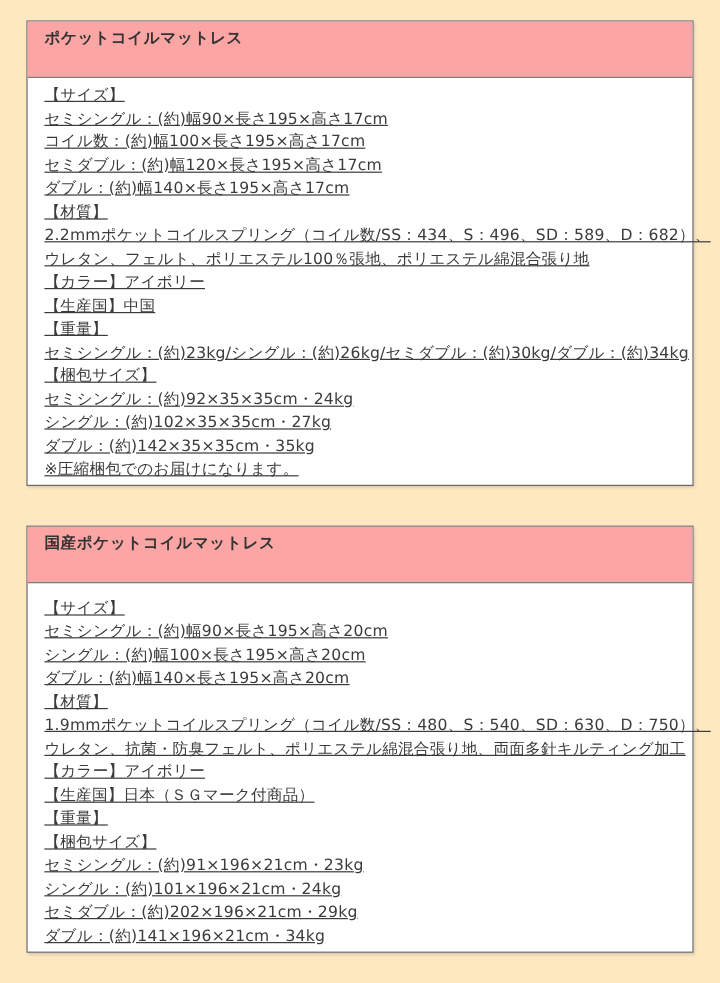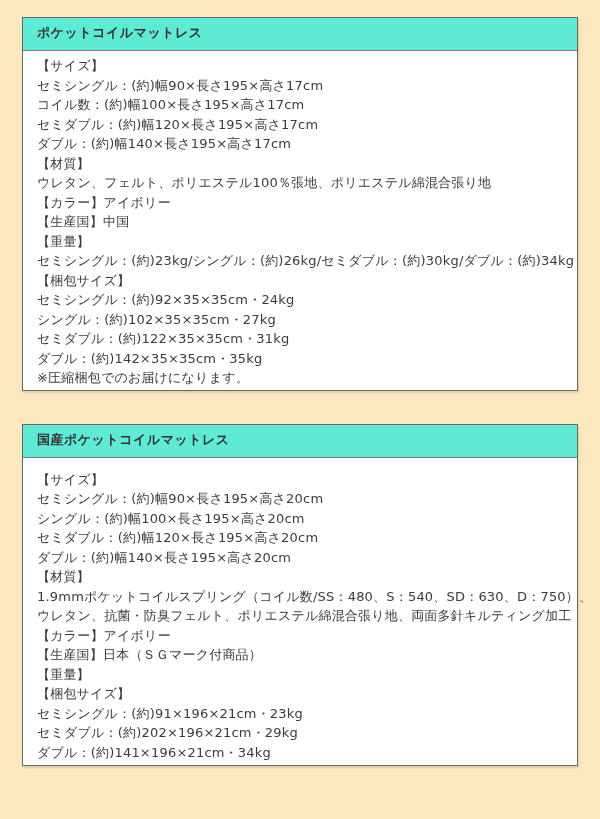--- a/index.html
+++ b/index.html
@@ -17,88 +17,89 @@
     padding: 17px 22px 0 22px;
   }
   .spec-box {
     width: 556px;
     background: #ffffff;
     border: 1px solid #68686a;
     box-shadow: 1px 2px 2px rgba(90, 80, 60, 0.18);
   }
   .spec-box.first { margin-bottom: 33px; }
   .spec-header {
-    height: 33px;
+    height: 47px;
     line-height: 30px;
-    background: #5eead4;
+    background: #fca5a5;
     border-bottom: 1px solid #7d7d7f;
     padding-left: 14px;
     font-size: 13px;
     font-weight: bold;
     color: #333333;
     letter-spacing: 0.5px;
   }
   .spec-body {
     font-size: 13px;
     color: #3b3b3b;
     letter-spacing: 0.2px;
   }
   .spec-box.first .spec-body { padding: 5px 14px 2px 14px; }
   .spec-box.second .spec-body { padding: 12px 14px 3px 14px; }
   .spec-line {
     line-height: 19.5px;
     white-space: nowrap;
+    text-decoration: underline;
   }
 </style>
 </head>
 <body>
 
 <div class="page">
 
   <section class="spec-box first">
     <header class="spec-header">
       <span>ポケットコイルマットレス</span>
     </header>
     <div class="spec-body">
         <div class="spec-line">【サイズ】</div>
         <div class="spec-line">セミシングル：(約)幅90×長さ195×高さ17cm</div>
         <div class="spec-line">コイル数：(約)幅100×長さ195×高さ17cm</div>
         <div class="spec-line">セミダブル：(約)幅120×長さ195×高さ17cm</div>
         <div class="spec-line">ダブル：(約)幅140×長さ195×高さ17cm</div>
         <div class="spec-line">【材質】</div>
+        <div class="spec-line">2.2mmポケットコイルスプリング（コイル数/SS：434、S：496、SD：589、D：682）、</div>
         <div class="spec-line">ウレタン、フェルト、ポリエステル100％張地、ポリエステル綿混合張り地</div>
         <div class="spec-line">【カラー】アイボリー</div>
         <div class="spec-line">【生産国】中国</div>
         <div class="spec-line">【重量】</div>
         <div class="spec-line">セミシングル：(約)23kg/シングル：(約)26kg/セミダブル：(約)30kg/ダブル：(約)34kg</div>
         <div class="spec-line">【梱包サイズ】</div>
         <div class="spec-line">セミシングル：(約)92×35×35cm・24kg</div>
         <div class="spec-line">シングル：(約)102×35×35cm・27kg</div>
-        <div class="spec-line">セミダブル：(約)122×35×35cm・31kg</div>
         <div class="spec-line">ダブル：(約)142×35×35cm・35kg</div>
         <div class="spec-line">※圧縮梱包でのお届けになります。</div>
       </div>
   </section>
 
   <section class="spec-box second">
     <header class="spec-header">
       <span>国産ポケットコイルマットレス</span>
     </header>
     <div class="spec-body">
         <div class="spec-line">【サイズ】</div>
         <div class="spec-line">セミシングル：(約)幅90×長さ195×高さ20cm</div>
         <div class="spec-line">シングル：(約)幅100×長さ195×高さ20cm</div>
-        <div class="spec-line">セミダブル：(約)幅120×長さ195×高さ20cm</div>
         <div class="spec-line">ダブル：(約)幅140×長さ195×高さ20cm</div>
         <div class="spec-line">【材質】</div>
         <div class="spec-line">1.9mmポケットコイルスプリング（コイル数/SS：480、S：540、SD：630、D：750）、</div>
         <div class="spec-line">ウレタン、抗菌・防臭フェルト、ポリエステル綿混合張り地、両面多針キルティング加工</div>
         <div class="spec-line">【カラー】アイボリー</div>
         <div class="spec-line">【生産国】日本（ＳＧマーク付商品）</div>
         <div class="spec-line">【重量】</div>
         <div class="spec-line">【梱包サイズ】</div>
         <div class="spec-line">セミシングル：(約)91×196×21cm・23kg</div>
+        <div class="spec-line">シングル：(約)101×196×21cm・24kg</div>
         <div class="spec-line">セミダブル：(約)202×196×21cm・29kg</div>
         <div class="spec-line">ダブル：(約)141×196×21cm・34kg</div>
       </div>
   </section>
 
 </div>
 
 </body></html>

